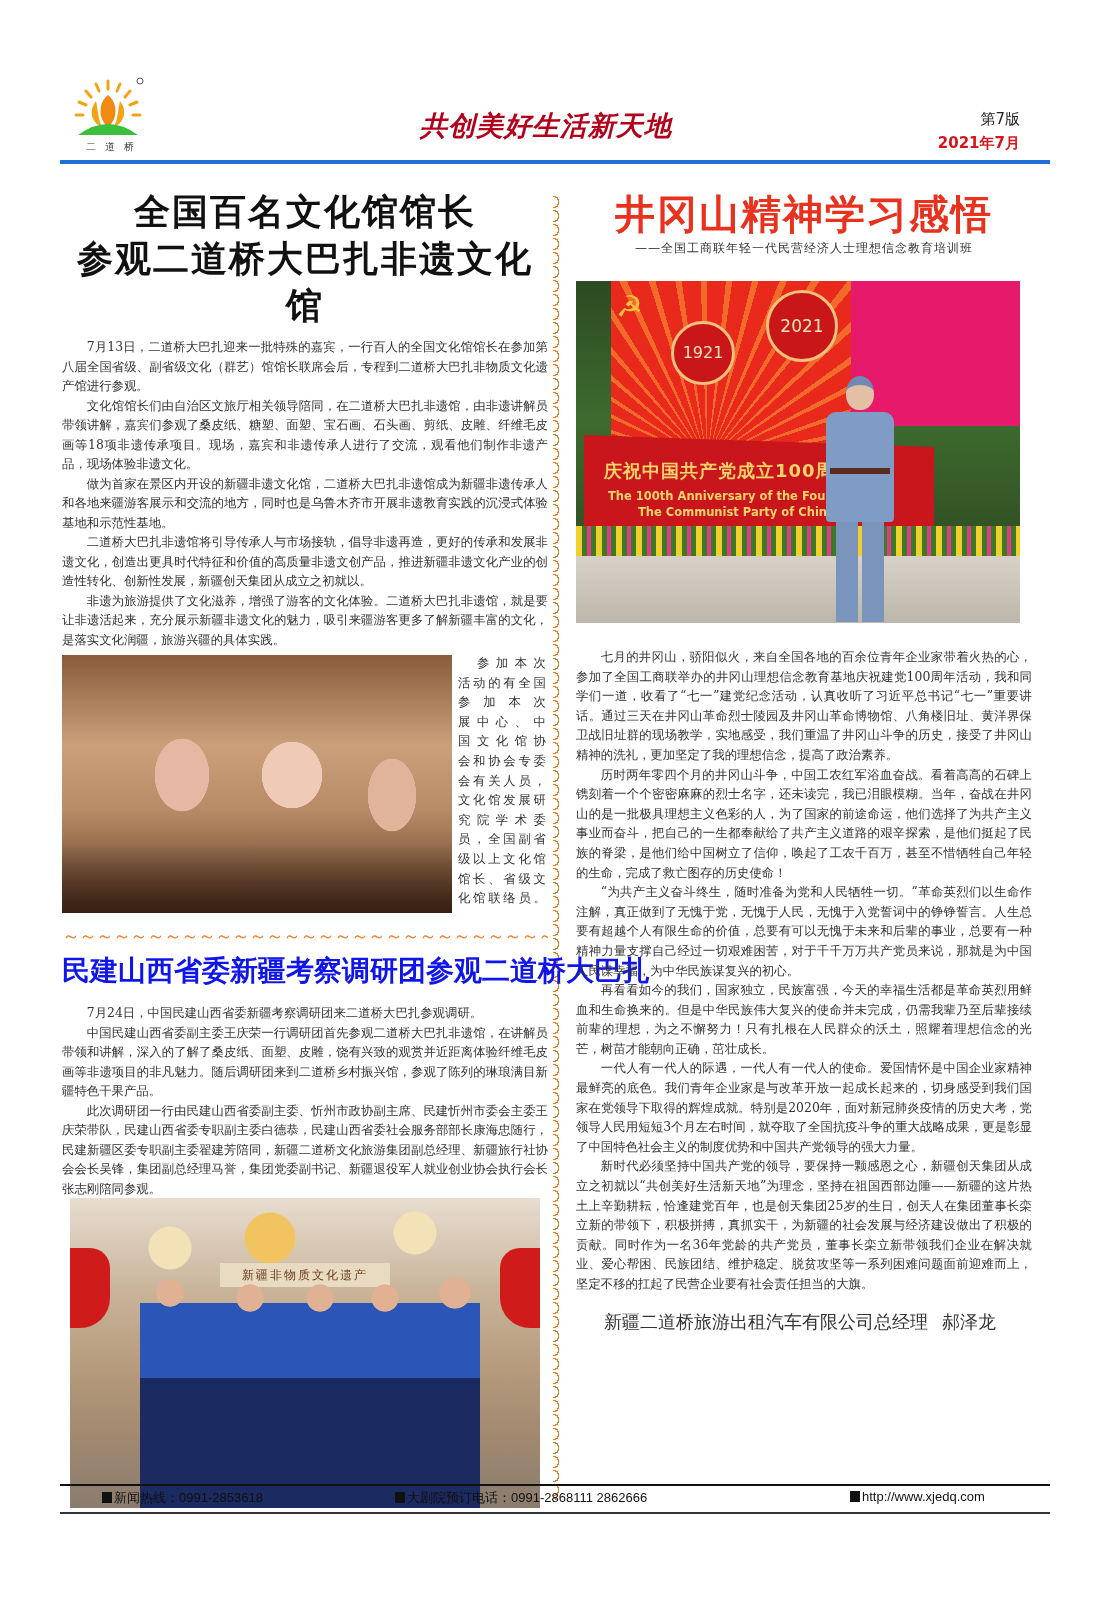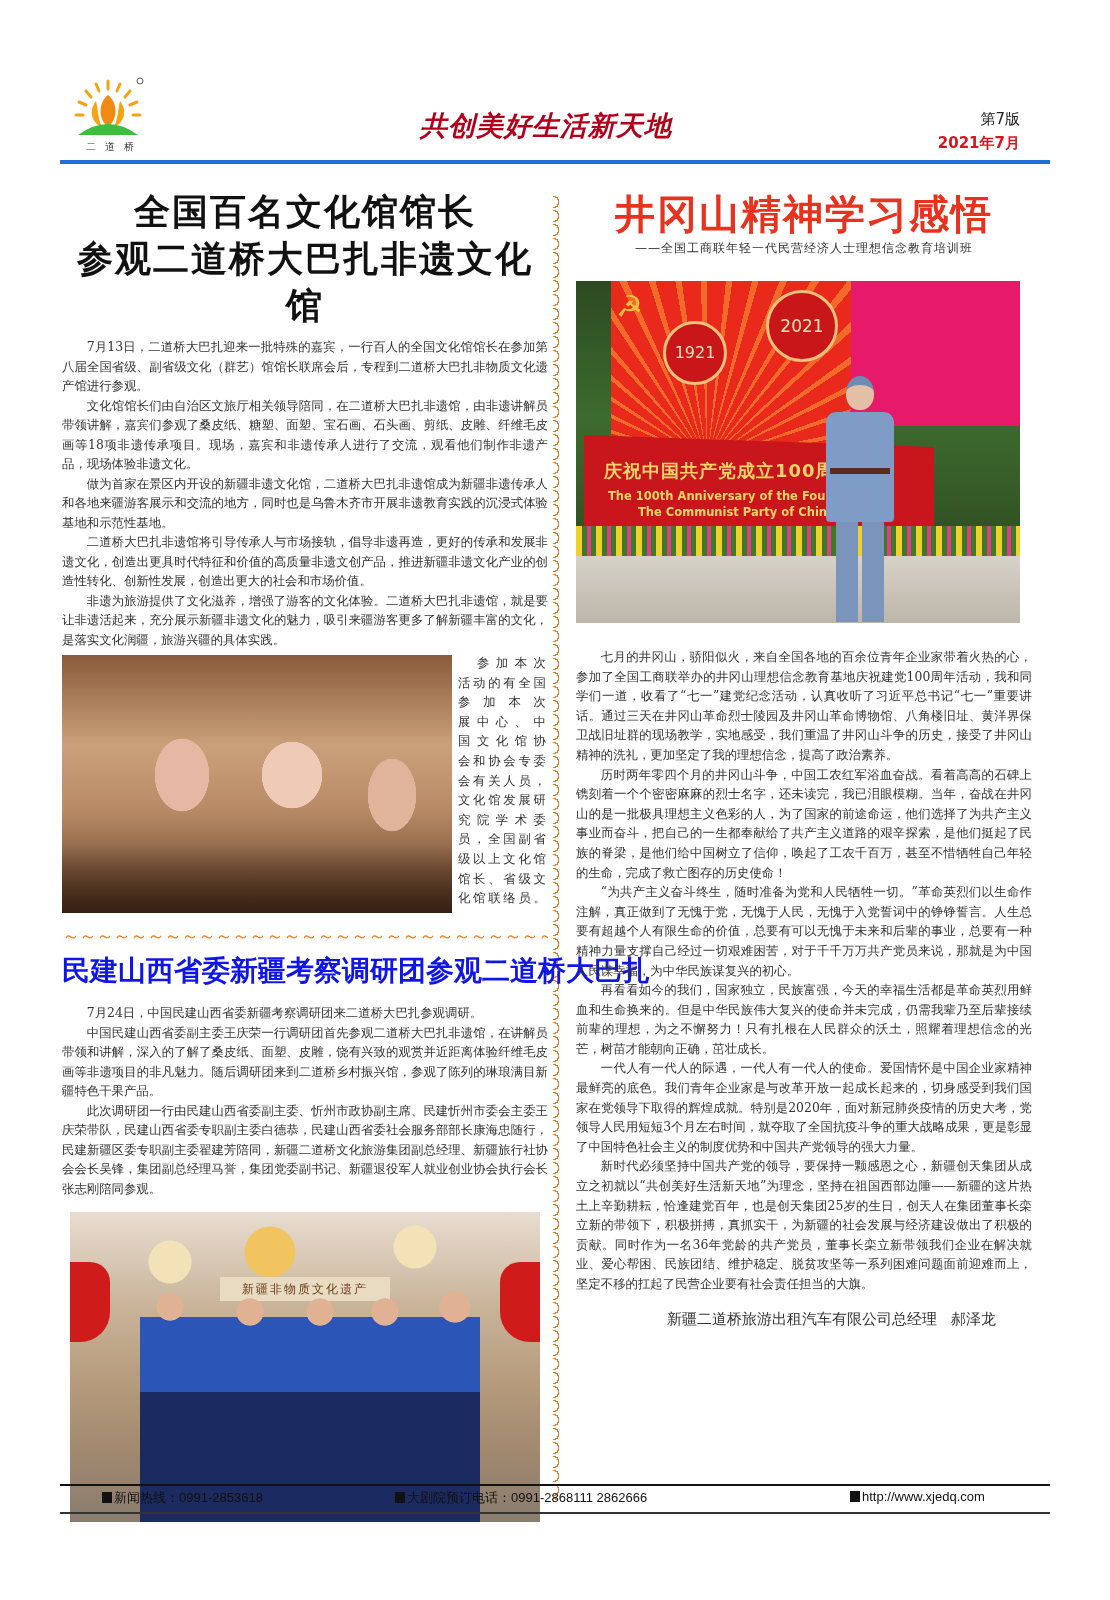--- a/index.html
+++ b/index.html
@@ -34,21 +34,21 @@
       radial-gradient(ellipse 40px 60px at 330px 140px, #e0b39b 0 60%, transparent 61%),
       linear-gradient(180deg, #8a5b3c 0%, #caa07a 35%, #b88b66 60%, #5a3a26 100%);
   }
   .photo1::after { content:""; position:absolute; left:0; right:0; bottom:0; height:70px; background: linear-gradient(180deg, rgba(40,20,10,0) 0%, rgba(40,20,10,.7) 100%); }
   .photo1-caption { position: absolute; left: 396px; top: -2px; width: 88px; font-size: 12.4px; line-height: 19.6px; text-align: justify; text-align-last: justify; color: #333; }
   .photo1-caption span { display:block; }
 
   .wave-rule { margin-top: 14px; height: 14px; color: #f07a1e; font-family: "DejaVu Sans", sans-serif; font-size: 18px; line-height: 14px; letter-spacing: -1px; overflow: hidden; white-space: nowrap; }
   .h-left2 { font-family: "DejaVu Sans", sans-serif; font-weight: bold; font-size: 28px; color: #1016e8; line-height: 48px; text-align: center; letter-spacing: 0px; white-space: nowrap; margin-top: 4px; }
 
-  .photo2 { margin-top: 14px; margin-left: 8px; width: 470px; height: 310px; position: relative;
+  .photo2 { margin-left: 8px; width: 470px; height: 310px; position: relative;
     background:
       radial-gradient(circle 22px at 100px 50px, #f3e2b8 0 95%, transparent 100%),
       radial-gradient(circle 26px at 200px 40px, #f1c45f 0 95%, transparent 100%),
       radial-gradient(circle 22px at 345px 35px, #f3e2b8 0 95%, transparent 100%),
       linear-gradient(180deg, #e8ddd0 0%, #c9b49a 30%, #b69b7c 55%, #a38a70 75%, #8a7c6e 100%);
   }
   .photo2 .banner { position: absolute; left: 150px; top: 65px; width: 170px; height: 24px; background: #e9dbc1; color: #6a3b1b; font-family:"DejaVu Sans",sans-serif; font-size: 12px; line-height:24px; text-align:center; letter-spacing: 2px; }
   .photo2 .ribbon-l { position:absolute; left:0; top:50px; width:40px; height:80px; background:#d01b1b; border-radius: 0 20px 30px 0; }
   .photo2 .ribbon-r { position:absolute; right:0; top:50px; width:40px; height:80px; background:#d01b1b; border-radius: 20px 0 0 30px; }
   .photo2 .people { position:absolute; left:70px; top:80px; width:340px; height:230px;
@@ -61,38 +61,38 @@
       linear-gradient(180deg, transparent 0 25px, #2b56b8 25px 100px, #1b2a60 100px 230px);
     border-radius: 6px 6px 0 0; }
 
   
   .h-right { font-family: "DejaVu Serif", serif; font-size: 40px; color: #e8321e; text-align: center; line-height: 52px; letter-spacing: 2px; margin-top: 8px; }
   .sub-right { font-family: "DejaVu Serif", serif; font-size: 12px; color: #333; text-align: center; letter-spacing: 1px; margin-top: 0px; }
   .photo3 { margin-top: 24px; width: 444px; height: 342px; position: relative; overflow: hidden;
     background: linear-gradient(180deg, #2c4a22 0%, #3d6b2e 40%, #2a3d1c 100%); }
   .photo3 .wall { position:absolute; left:220px; top:0; width:224px; height:145px; background:#e6196a; }
   .photo3 .sun { position:absolute; left:35px; top:0; width:240px; height:200px; background: repeating-conic-gradient(from 0deg at 40% 90%, #e8291c 0deg 6deg, #f36b2a 6deg 8deg); border-radius: 0 0 80px 0; }
-  .photo3 .c1 { position:absolute; left:87px; top:40px; width:64px; height:64px; border-radius:50%; background:#c81619; border:3px solid #f4c07a; color:#f8e3b8; font-family:"DejaVu Sans",sans-serif; font-size:16px; line-height:58px; text-align:center; }
+  .photo3 .c1 { position:absolute; left:95px; top:40px; width:64px; height:64px; border-radius:50%; background:#c81619; border:3px solid #f4c07a; color:#f8e3b8; font-family:"DejaVu Sans",sans-serif; font-size:16px; line-height:58px; text-align:center; }
   .photo3 .c2 { position:absolute; left:190px; top:9px; width:72px; height:72px; border-radius:50%; background:#c81619; border:3px solid #f4c07a; color:#f8e3b8; font-family:"DejaVu Sans",sans-serif; font-size:17px; line-height:66px; text-align:center; }
   .photo3 .hammer { position:absolute; left:40px; top:8px; color:#f6c13a; font-size:30px; font-family:"DejaVu Sans",sans-serif; }
   .photo3 .sign { position:absolute; left:8px; top:160px; width:350px; height:105px; background:#c8161c; transform: skewY(2deg); }
   .photo3 .sign-cn { position:absolute; left:28px; top:178px; color:#f7d36a; font-family:"DejaVu Sans",sans-serif; font-weight:bold; font-size:18px; letter-spacing:1px; white-space:nowrap; }
   .photo3 .sign-en1 { position:absolute; left:32px; top:208px; color:#f7d36a; font-family:"DejaVu Sans",sans-serif; font-weight:bold; font-size:11.5px; white-space:nowrap; }
   .photo3 .sign-en2 { position:absolute; left:62px; top:224px; color:#f7d36a; font-family:"DejaVu Sans",sans-serif; font-weight:bold; font-size:11.5px; white-space:nowrap; }
   .photo3 .flowers { position:absolute; left:0; top:245px; width:444px; height:30px; background: repeating-linear-gradient(90deg, #f0d02a 0 6px, #3c7a28 6px 11px, #e13d86 11px 15px, #3c7a28 15px 20px); }
   .photo3 .ground { position:absolute; left:0; top:275px; width:444px; height:67px; background: linear-gradient(180deg,#d7d2c8,#bdb6aa); }
   .photo3 .man { position:absolute; left:250px; top:95px; width:68px; height:247px; }
   .photo3 .man .head { position:absolute; left:20px; top:0; width:28px; height:34px; border-radius:50% 50% 45% 45%; background:#e2bfa5; border-top:9px solid #6f8ab3; }
   .photo3 .man .body { position:absolute; left:0; top:36px; width:68px; height:110px; background:#7f9cc7; border-radius: 10px 10px 4px 4px; }
   .photo3 .man .belt { position:absolute; left:4px; top:92px; width:60px; height:6px; background:#5b2a20; }
   .photo3 .man .legs { position:absolute; left:10px; top:146px; width:48px; height:100px; background: linear-gradient(90deg, #7b94bc 0 45%, transparent 45% 55%, #7b94bc 55%); }
 
   .para-r { font-size: 12.4px; line-height: 19.6px; text-indent: 2em; text-align: justify; color: #333; }
   .para-r.first { margin-top: 24px; }
-  .byline { margin-top: 16px; text-align: right; font-size: 15px; color: #333; padding-right: 36px; }
+  .byline { margin-top: 16px; text-align: right; font-size: 18px; color: #333; padding-right: 36px; }
   .byline .name { margin-left: 14px; }
 
   
   .foot-rule-top { position:absolute; left:60px; top:1484px; width:990px; height:2px; background:#111; }
   .footer { position:absolute; left:60px; top:1489px; width:990px; height:20px; font-family:"Liberation Sans","DejaVu Sans",sans-serif; font-size:13px; color:#111; }
   .footer .f1 { position:absolute; left:42px; top:0; }
   .footer .f2 { position:absolute; left:335px; top:0; }
   .footer .f3 { position:absolute; left:778px; top:0;padding-left:12px; }
   .sq { display:inline-block; width:10px; height:11px; background:#111; margin-right:2px; vertical-align:-1px; }
   .foot-rule-bot { position:absolute; left:60px; top:1512px; width:990px; height:2px; background:#333; }
@@ -130,21 +130,21 @@
 
 <div class="col-left">
   <section>
     <h1 class="h-left">
       <div>全国百名文化馆馆长</div>
       <div>参观二道桥大巴扎非遗文化馆</div>
     </h1>
     <p class="para first">7月13日，二道桥大巴扎迎来一批特殊的嘉宾，一行百人的全国文化馆馆长在参加第八届全国省级、副省级文化（群艺）馆馆长联席会后，专程到二道桥大巴扎非物质文化遗产馆进行参观。</p>
     <p class="para">文化馆馆长们由自治区文旅厅相关领导陪同，在二道桥大巴扎非遗馆，由非遗讲解员带领讲解，嘉宾们参观了桑皮纸、糖塑、面塑、宝石画、石头画、剪纸、皮雕、纤维毛皮画等18项非遗传承项目。现场，嘉宾和非遗传承人进行了交流，观看他们制作非遗产品，现场体验非遗文化。</p>
     <p class="para">做为首家在景区内开设的新疆非遗文化馆，二道桥大巴扎非遗馆成为新疆非遗传承人和各地来疆游客展示和交流的地方，同时也是乌鲁木齐市开展非遗教育实践的沉浸式体验基地和示范性基地。</p>
-    <p class="para">二道桥大巴扎非遗馆将引导传承人与市场接轨，倡导非遗再造，更好的传承和发展非遗文化，创造出更具时代特征和价值的高质量非遗文创产品，推进新疆非遗文化产业的创造性转化、创新性发展，创造出更大的社会和市场价值。</p>
+    <p class="para">二道桥大巴扎非遗馆将引导传承人与市场接轨，倡导非遗再造，更好的传承和发展非遗文化，创造出更具时代特征和价值的高质量非遗文创产品，推进新疆非遗文化产业的创造性转化、创新性发展，新疆创天集团从成立之初就以。</p>
     <p class="para">非遗为旅游提供了文化滋养，增强了游客的文化体验。二道桥大巴扎非遗馆，就是要让非遗活起来，充分展示新疆非遗文化的魅力，吸引来疆游客更多了解新疆丰富的文化，是落实文化润疆，旅游兴疆的具体实践。</p>
 
     <div class="photo1-row">
       <div class="photo1"></div>
       <div class="photo1-caption">
         <span>　参加本次</span>
         <span>活动的有全国</span>
         <span>参加本次</span>
         <span>展中心、中</span>
         <span>国文化馆协</span>

